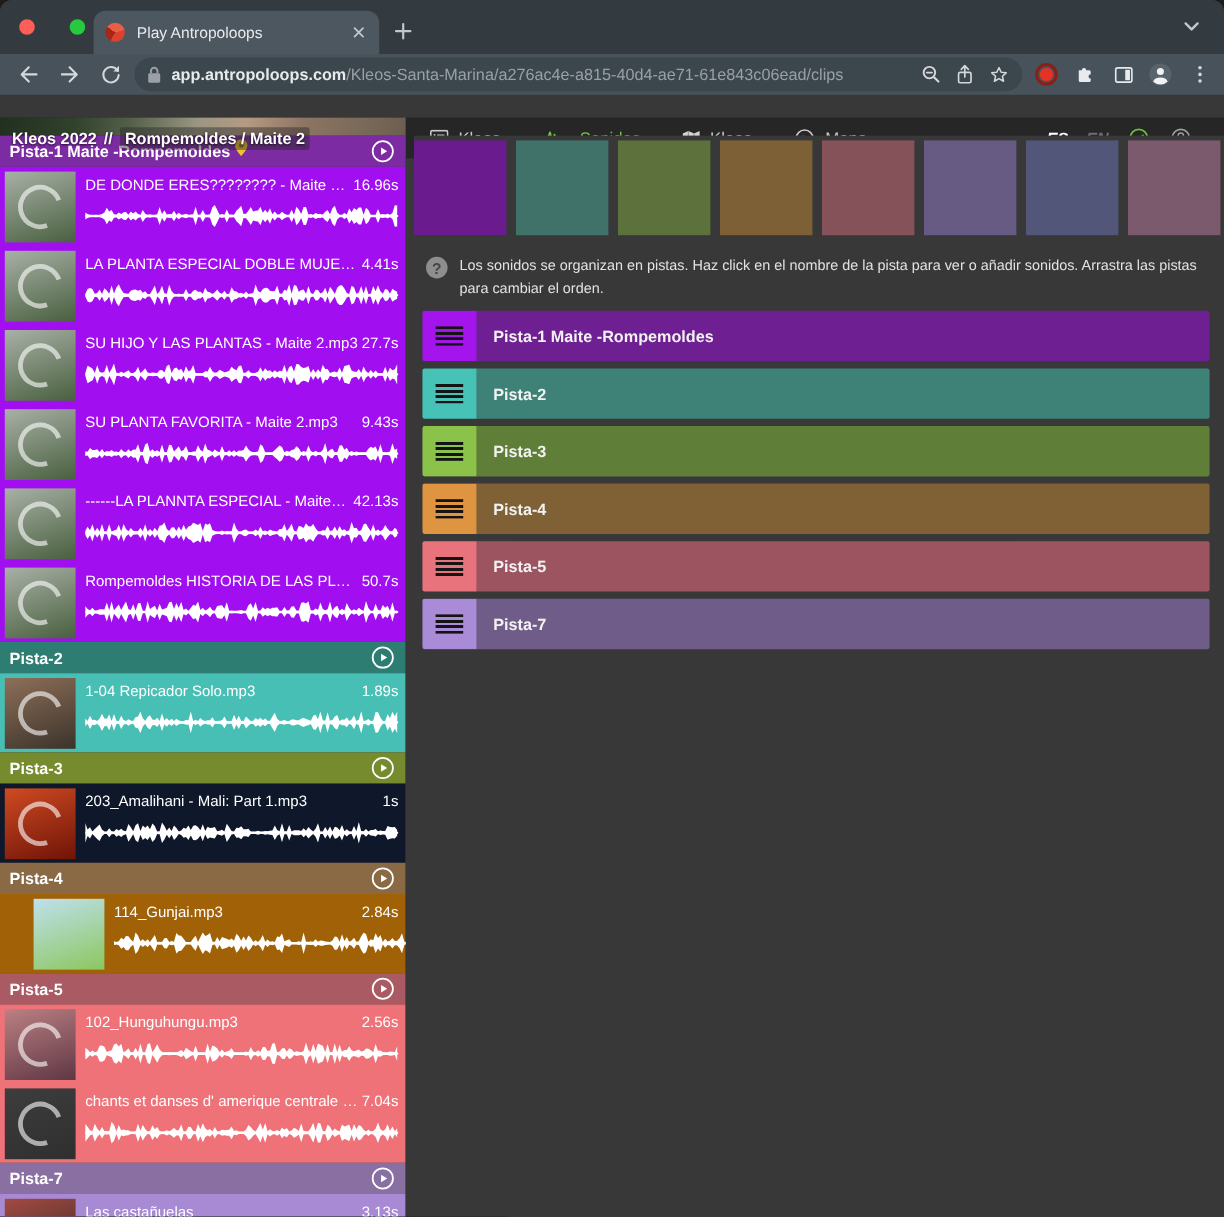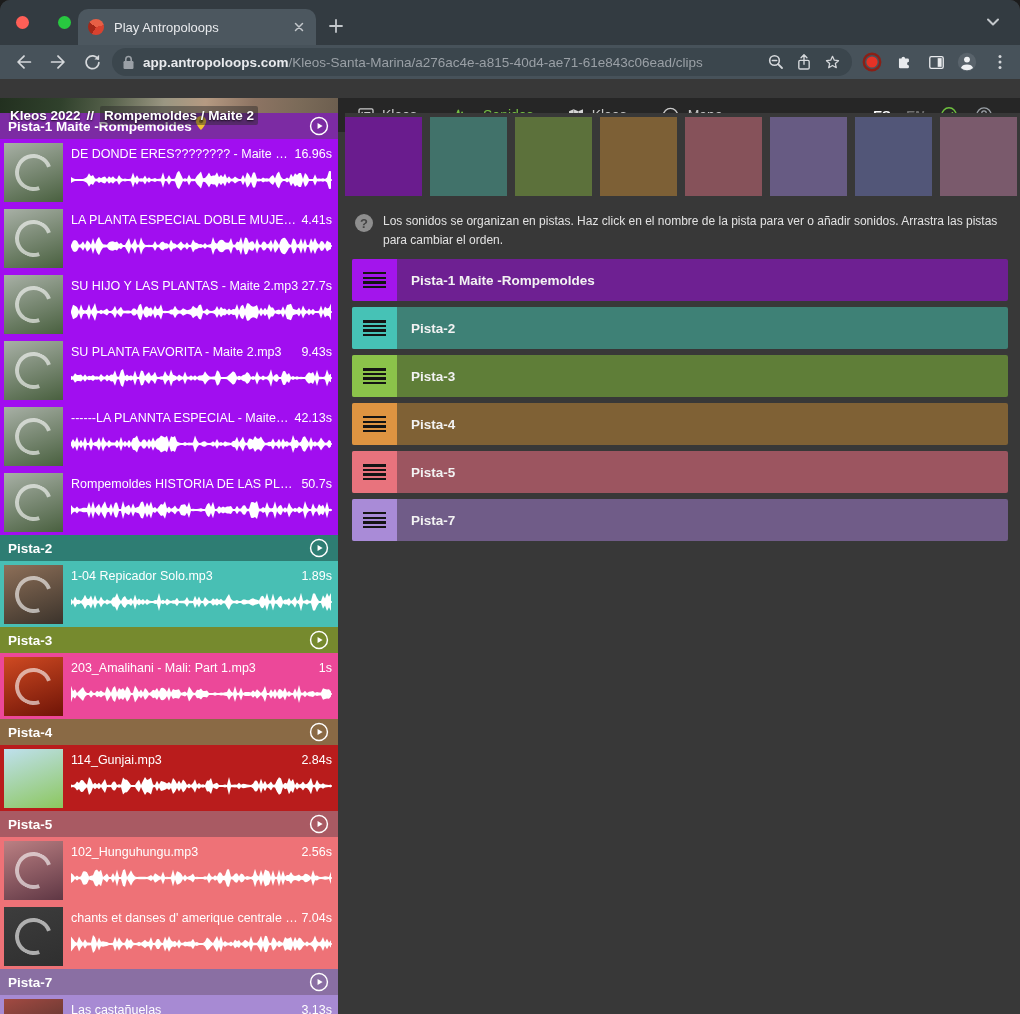--- a/index.html
+++ b/index.html
@@ -382,21 +382,21 @@
 
     <div class="track-header" style="background: rgb(118, 138, 46);">
       <span class="track-name">Pista-3</span>
       <span>
           <svg width="22" height="22" viewBox="0 0 24 24">
             <circle cx="12" cy="12" r="9.2" stroke="#fff" stroke-width="1.6" fill="none"></circle>
             <path d="M10.4 8.6 V15.4 L16 12 Z" fill="#fff"></path>
           </svg>
         </span>
     </div>
-    <div style="background: #ec4899;">
+    <div style="background: #0f172a;">
       <div class="clip">
         <div class="thumb spin" style="--c1: #cf4a22; --c2: #6f1407;"></div>
         <div class="clip-body">
             <div class="clip-titlerow">
               <span class="clip-title">203_Amalihani - Mali: Part 1.mp3</span>
               <span class="clip-duration">1s</span>
             </div>
             <div class="waveform">
               <svg width="261" height="20" viewBox="0 0 261 20">
                 <rect x="0" y="9.2" width="261" height="1.6" fill="#fff"></rect>
@@ -409,21 +409,21 @@
 
     <div class="track-header" style="background: rgb(138, 106, 69);">
       <span class="track-name">Pista-4</span>
       <span>
           <svg width="22" height="22" viewBox="0 0 24 24">
             <circle cx="12" cy="12" r="9.2" stroke="#fff" stroke-width="1.6" fill="none"></circle>
             <path d="M10.4 8.6 V15.4 L16 12 Z" fill="#fff"></path>
           </svg>
         </span>
     </div>
-    <div style="background: #b91c1c;">
+    <div style="background: #a16207; padding-left: 24px;">
       <div class="clip">
         <div class="thumb" style="--c1: #bfe0ee; --c2: #8cc75e;"></div>
         <div class="clip-body">
             <div class="clip-titlerow">
               <span class="clip-title">114_Gunjai.mp3</span>
               <span class="clip-duration">2.84s</span>
             </div>
             <div class="waveform">
               <svg width="261" height="20" viewBox="0 0 261 20">
                 <rect x="0" y="9.2" width="261" height="1.6" fill="#fff"></rect>

